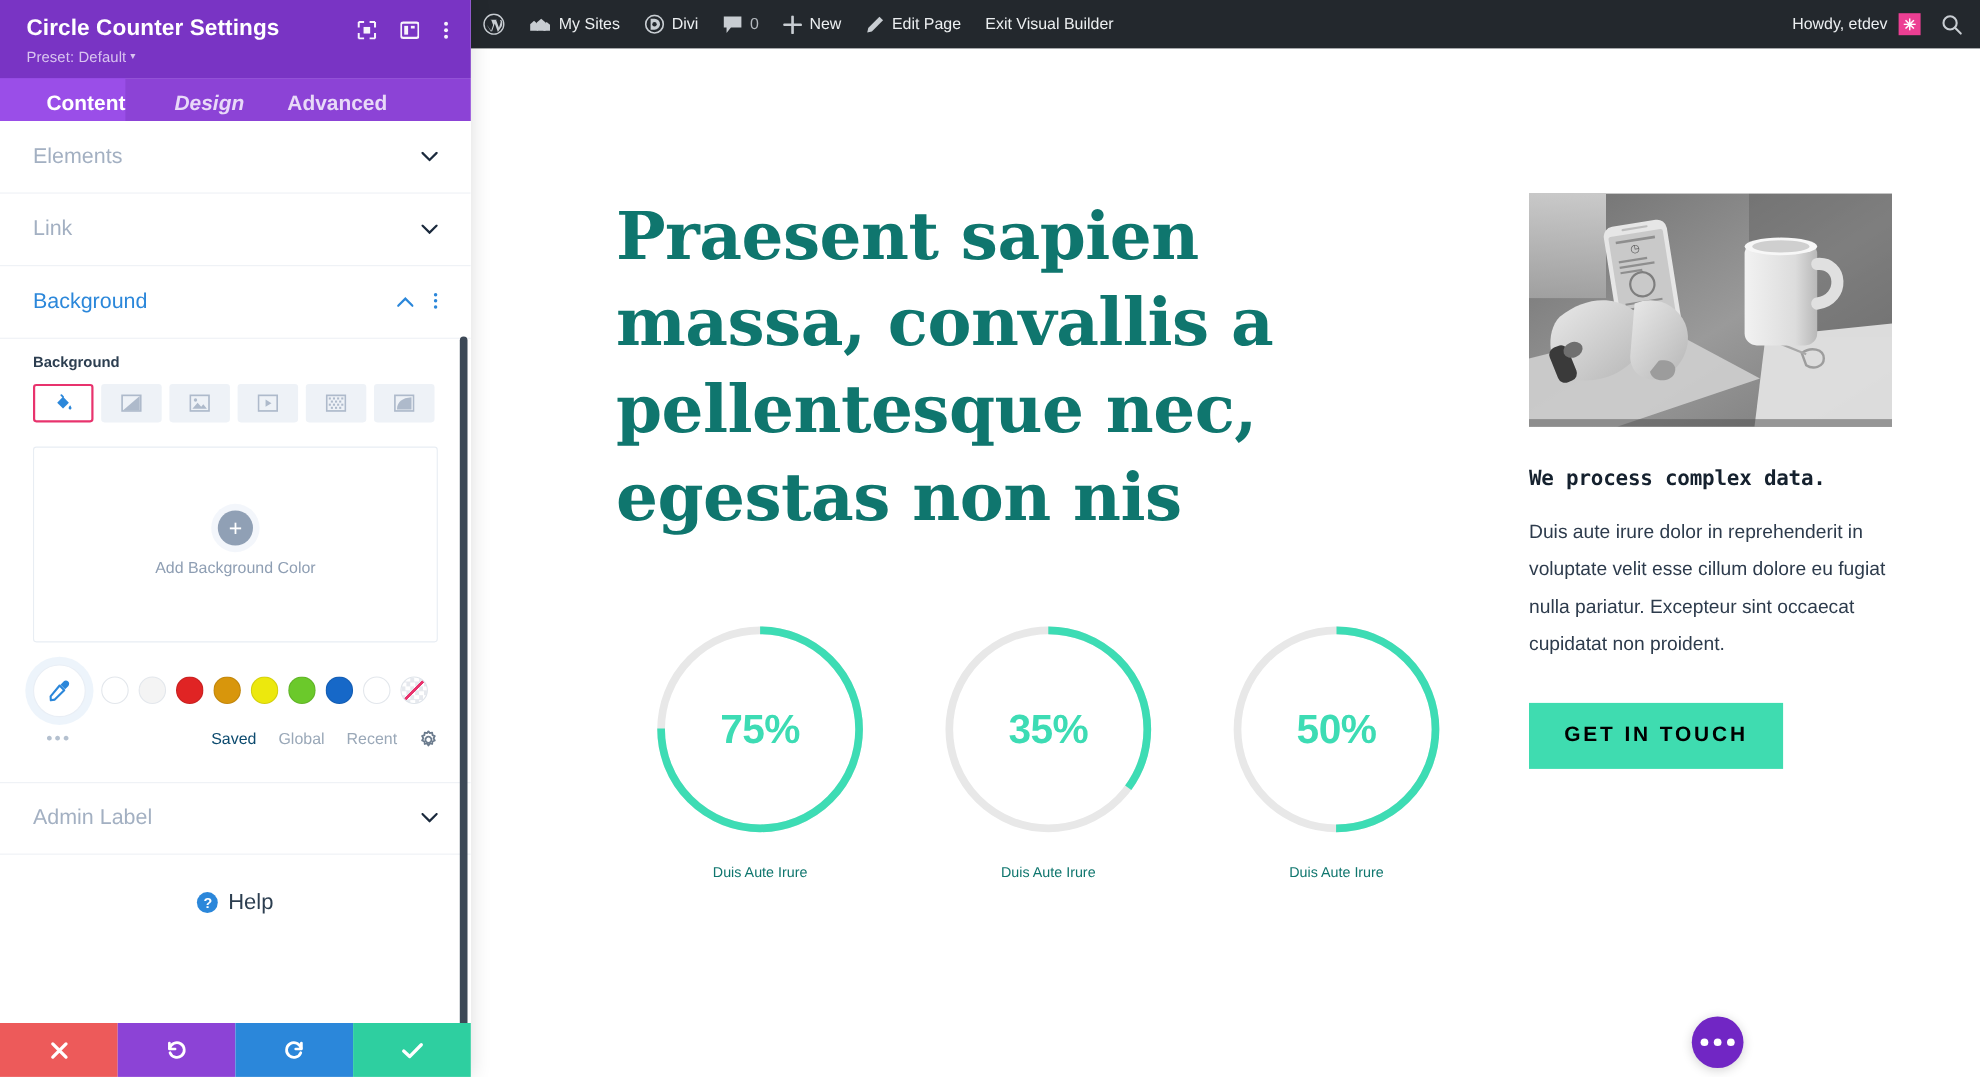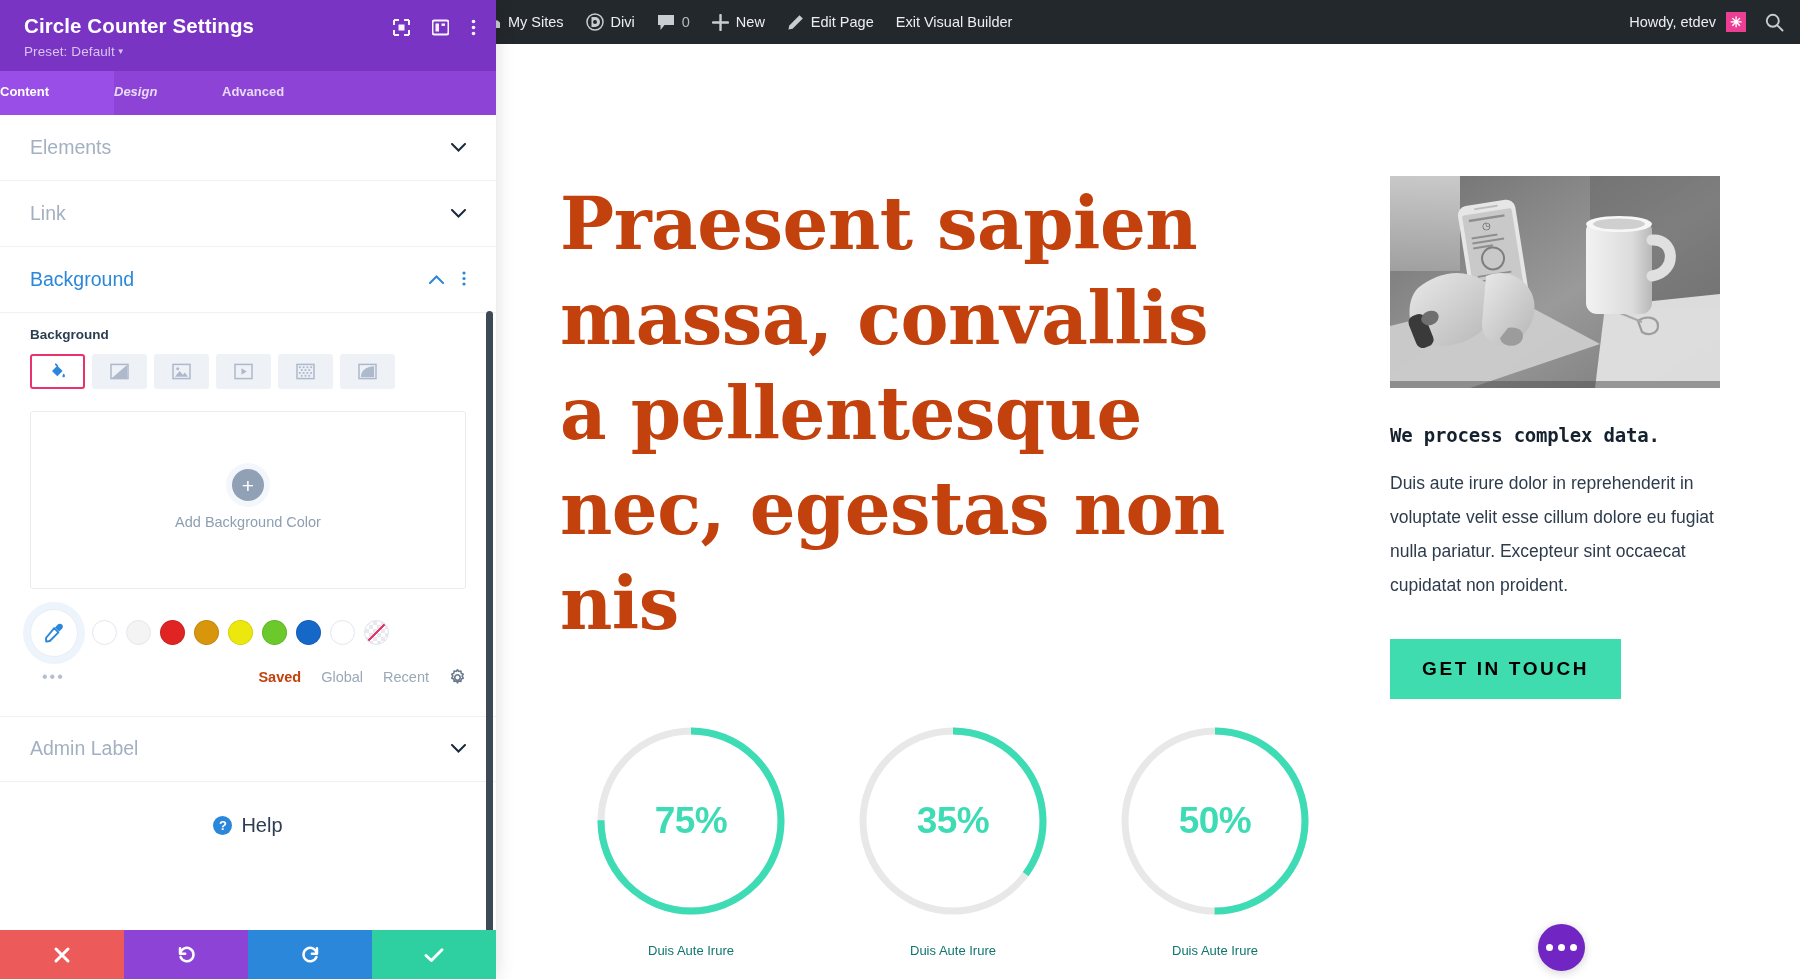--- a/index.html
+++ b/index.html
@@ -6,43 +6,43 @@
   html, body {
     width: 1800px; height: 979px; overflow: hidden;
     font-family: "Liberation Sans", sans-serif;
     background: #ffffff;
   }
   #root { position: relative; width: 1800px; height: 979px; }
 
   
   #settings-panel {
     position: absolute; left: 0; top: 0;
-    width: 496px; height: 979px;
+    width: 428px; height: 979px;
     background: #ffffff;
     display: flex; flex-direction: column;
     box-shadow: 0 0 18px rgba(0,0,0,0.14);
     z-index: 40;
   }
   .panel-header {
     background: #7934c4; color: #fff;
     padding: 14px 20px 12px 24px;
     position: relative;
   }
   .panel-header-row { display: flex; align-items: flex-start; justify-content: space-between; }
   .panel-title { font-size: 20.5px; font-weight: 700; letter-spacing: 0.1px; line-height: 1.2; }
   .panel-preset { font-size: 13.5px; color: #d9c4f0; margin-top: 5px; letter-spacing: 0.1px; }
   .panel-preset .caret { font-size: 8px; vertical-align: 2px; margin-left: 2px; }
   .header-icons { display: flex; align-items: center; gap: 22px; padding-top: 5px; }
   .hicon { cursor: pointer; opacity: 0.95; line-height: 0; }
   .hicon svg { display: block; }
 
   .panel-tabs { display: flex; background: #8c43d6; }
   .panel-tab {
-    flex: 0 0 auto; padding: 13px 0 16px; color: #e8d9f8;
-    font-size: 13px; font-weight: 600; text-align: left; cursor: pointer;
+    flex: 0 0 auto; padding: 13px 0 4px; color: #e8d9f8;
+    font-size: 19px; font-weight: 600; text-align: right; cursor: pointer;
   }
   .panel-tab.t1 { width: 114px; }
   .panel-tab.t2 { width: 108px; font-style: italic; }
   .panel-tab.t3 { width: 130px; }
   .panel-tab.active { background: #9a4ee8; color: #ffffff; }
 
   .panel-body { flex: 1; overflow: hidden; position: relative; background: #fff; }
 
   .accordion {
     padding: 0 30px; border-bottom: 1px solid #eef1f6;
@@ -98,21 +98,21 @@
     background:
       linear-gradient(to bottom right, transparent 46%, #e8336d 46%, #e8336d 54%, transparent 54%),
       repeating-conic-gradient(#ffffff 0% 25%, #e6e9ee 0% 50%) 0 0 / 8px 8px;
     border: 1px solid #dfe4ea;
   }
 
   .swatch-meta { display: flex; align-items: center; justify-content: space-between; margin-top: 12px; }
   .dots-h { color: #b4c0cf; font-size: 16px; letter-spacing: 2px; line-height: 1; padding-left: 12px; cursor: pointer; }
   .meta-right { display: flex; align-items: center; gap: 20px; }
   .meta-link { font-size: 14.5px; color: #9aa8b8; cursor: pointer; }
-  .meta-link.active { color: #c2410c; font-weight: 700; }
+  .meta-link.active { color: #0c4a6e; font-weight: 400; }
   .gear { cursor: pointer; line-height: 0; }
 
   .help-row {
     display: flex; align-items: center; justify-content: center; gap: 9px;
     padding: 32px 0; cursor: pointer;
   }
   .help-badge {
     width: 19px; height: 19px; border-radius: 50%; background: #2b87da; color: #fff;
     font-size: 13px; font-weight: 700; display: flex; align-items: center; justify-content: center;
   }
@@ -157,21 +157,21 @@
   #canvas {
     position: absolute; left: 428px; top: 36px;
     width: 1372px; height: 943px; background: #ffffff; overflow: hidden;
   }
   .content-wrap { display: flex; padding: 140px 92px 0 132px; gap: 0; }
   .col-left { width: 710px; flex: 0 0 auto; }
   .col-right { width: 330px; flex: 0 0 auto; margin-left: 120px; }
 
   .hero-heading {
     font-family: "DejaVu Serif", serif;
-    font-size: 72px; line-height: 1.32; color: #c2410c;
+    font-size: 60px; line-height: 1.32; color: #0f766e;
     font-weight: 700; letter-spacing: -0.5px;
   }
 
   .counters { display: flex; gap: 0; margin-top: 70px; }
   .counter { width: 262px; flex: 0 0 auto; text-align: center; }
   .counter-ring { position: relative; width: 200px; height: 200px; margin: 0 auto; }
   .counter-ring svg { display: block; transform: rotate(-90deg); }
   .counter-val {
     position: absolute; left: 0; right: 0; top: 50%; transform: translateY(-50%);
     font-size: 37px; font-weight: 700; letter-spacing: -0.5px;

